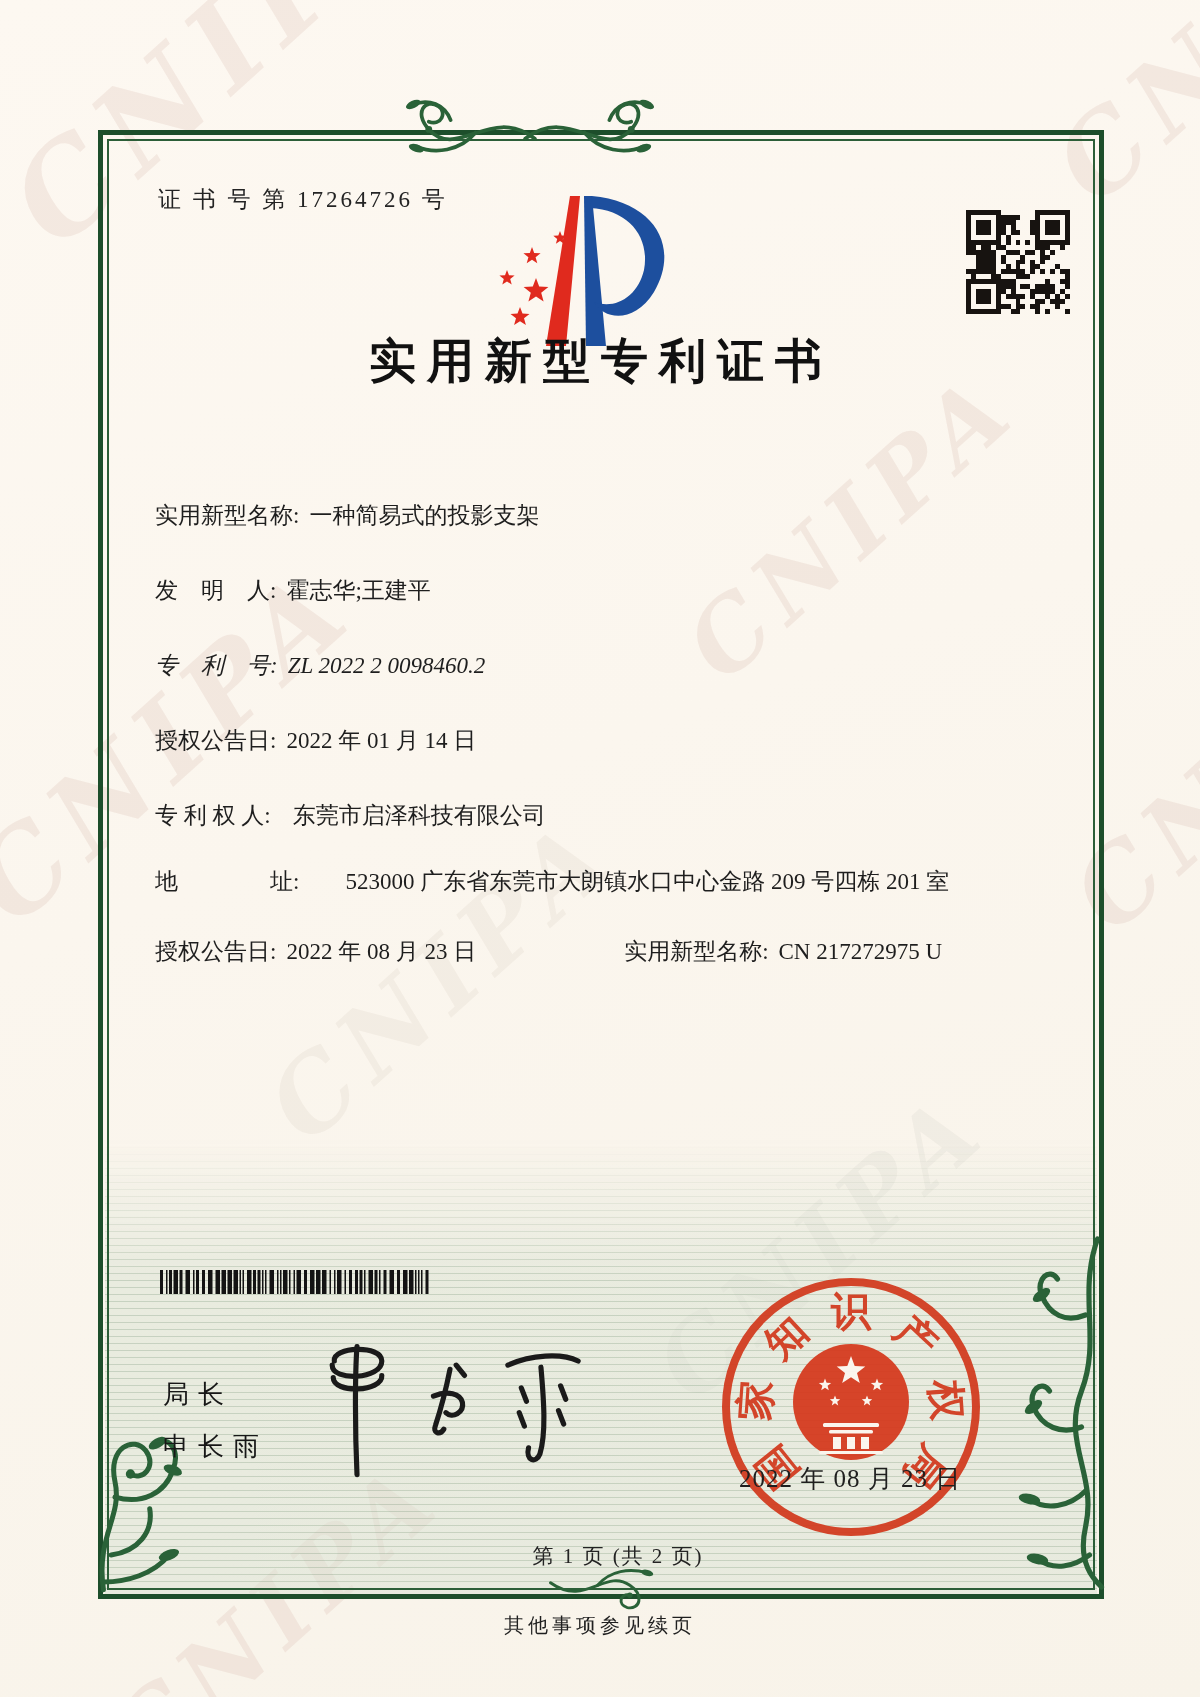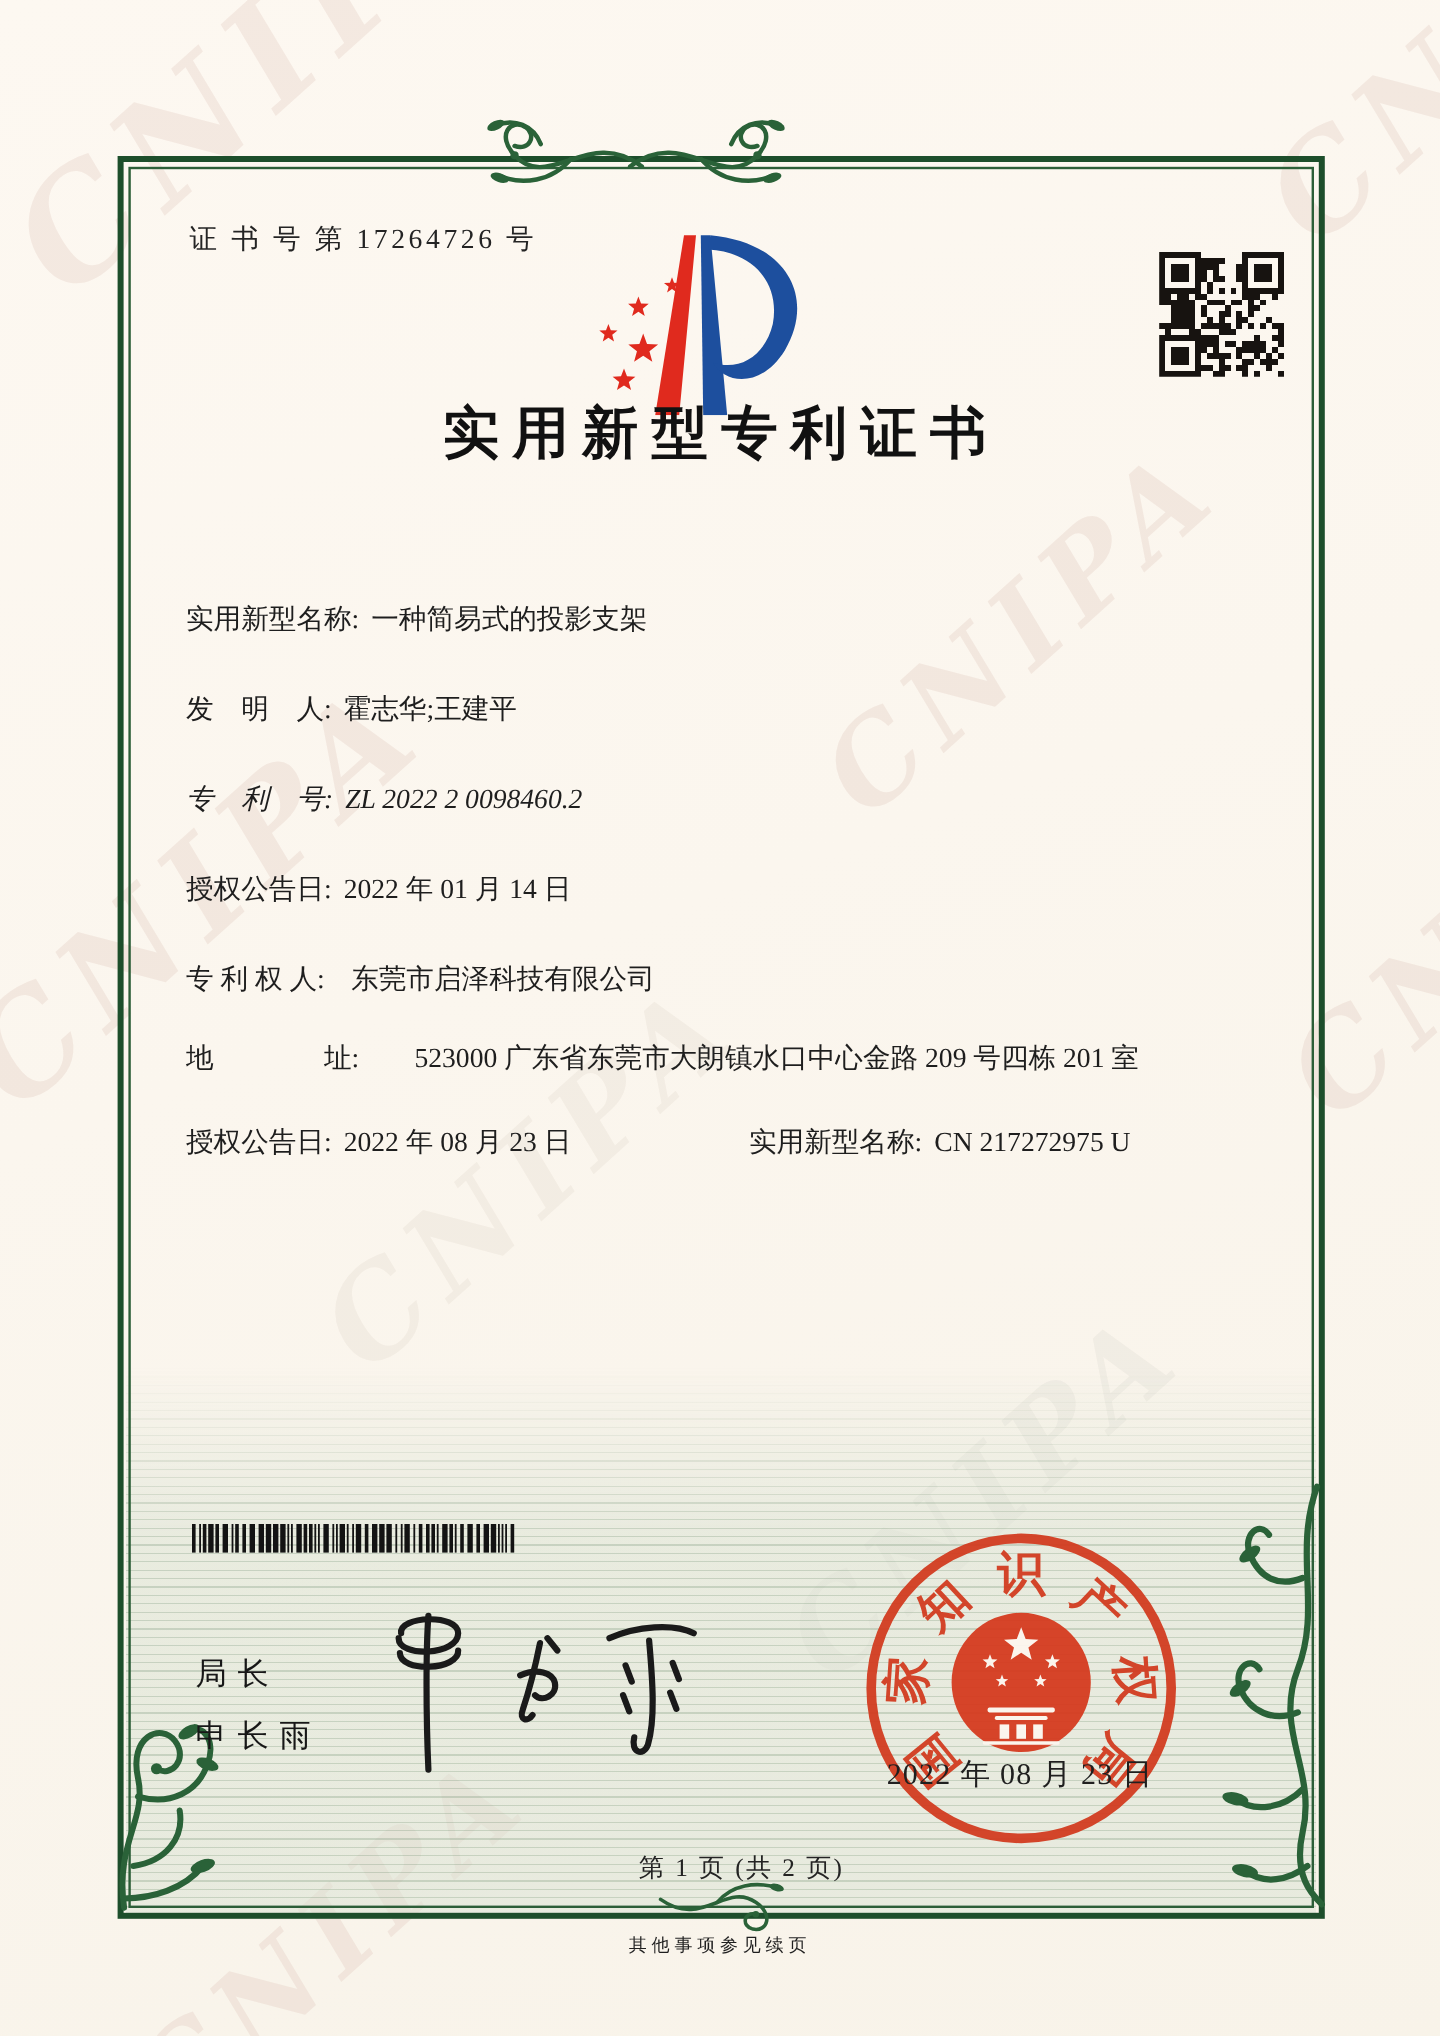--- a/index.html
+++ b/index.html
@@ -73,21 +73,21 @@
   .seal-date{
     position:absolute; left:700px; top:1462px; width:300px; text-align:center;
     font-size:25px; letter-spacing:1px; color:#1f1f1f; z-index:5;
   }
   .page-footer{
     position:absolute; left:98px; top:1542px; width:1006px; text-align:center;
     font-size:21px; letter-spacing:2px; color:#232323;padding-left:17px;
   }
   .cont-note{
     position:absolute; left:0; top:1612px; width:1200px; text-align:center;
-    font-size:15px; letter-spacing:4px; color:#1f1f1f;
+    font-size:20px; letter-spacing:4px; color:#1f1f1f;
   }
   .orn{ position:absolute; pointer-events:none; }
 </style>
 </head>
 <body>
 
 <div class="paper">
 
   <div class="wm" style="left:-35px;top:-20px;font-size:120px;">CNIPA</div>
   <div class="wm" style="left:1015px;top:-30px;font-size:105px;">CNIPA</div>

